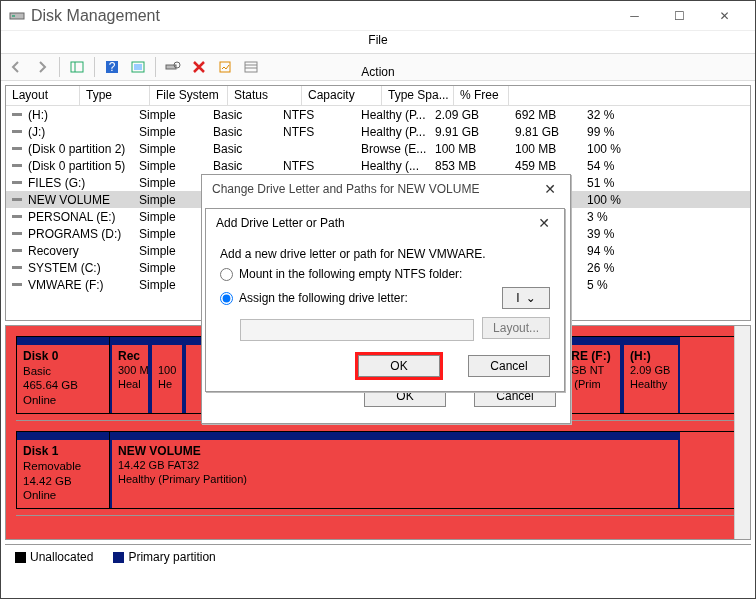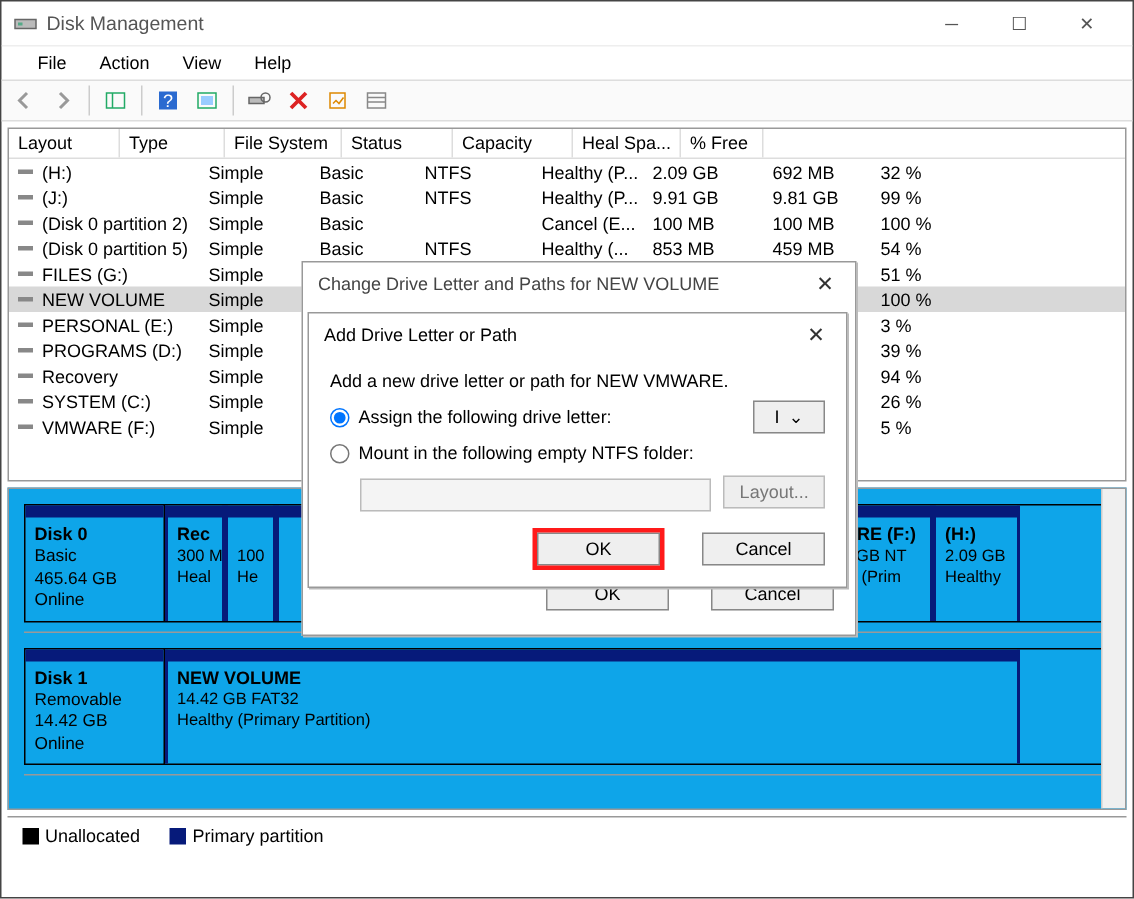--- a/index.html
+++ b/index.html
@@ -1,43 +1,43 @@
 <!DOCTYPE html>
 <html><head>
 <meta charset="utf-8">
 <style>
 * { box-sizing: border-box; margin: 0; padding: 0; font-family: "Segoe UI", Tahoma, sans-serif; font-size: 12px; }
 body { background: #fff; width: 756px; height: 599px; border: 1px solid #444; overflow: hidden; position: relative; }
 
 .titlebar { height: 30px; display: flex; align-items: center; padding: 0 8px; border-bottom: 1px solid #eee; }
 .titlebar .ico { width: 16px; height: 16px; margin-right: 6px; }
-.titlebar .ttl { flex: 1; font-size: 13px; color: #555; }
+.titlebar .ttl { flex: 1; font-size: 16px; color: #555; }
 .win-btn { width: 45px; height: 30px; display: flex; align-items: center; justify-content: center; color: #555; }
 
-.menubar { height: 22px; display: flex; align-items: center; padding: 0 20px; gap: 14px; font-size: 12px; color: #000; }
+.menubar { height: 22px; display: flex; align-items: center; padding: 0 20px; gap: 14px; font-size: 12px; color: #000; flex-direction: column; }
 .menubar span { padding: 2px 4px; }
 
 .toolbar { height: 28px; display: flex; align-items: center; padding: 0 4px; gap: 4px; border-top: 1px solid #ddd; border-bottom: 1px solid #ddd; background: #fafafa; }
 .tbtn { width: 22px; height: 22px; display: flex; align-items: center; justify-content: center; border: 1px solid transparent; }
 .tbtn svg { width: 16px; height: 16px; }
 .tsep { width: 1px; height: 20px; background: #ccc; margin: 0 2px; }
 
 .grid-wrap { border: 1px solid #999; margin: 4px; height: 236px; position: relative; overflow: hidden; background: #fff; }
 .grid-head { display: flex; background: #fff; border-bottom: 1px solid #ddd; height: 20px; }
 .gh { border-right: 1px solid #ddd; padding: 2px 6px; font-size: 12px; color: #000; overflow: hidden; white-space: nowrap; }
 .grid-body { overflow: auto; height: calc(100% - 20px); }
 .gr { display: flex; height: 17px; align-items: center; }
 .gr.sel { background: #d8d8d8; }
 .gc { padding: 0 6px; font-size: 12px; color: #000; overflow: hidden; white-space: nowrap; display: flex; align-items: center; }
 .vol-ico { width: 12px; height: 10px; margin-right: 4px; display: inline-flex; align-items: center; }
 .vol-ico::before { content:""; width:10px; height:3px; background:#888; display:block; }
 
 .c0{width:127px}.c1{width:74px}.c2{width:70px}.c3{width:78px}.c4{width:74px}.c5{width:80px}.c6{width:72px}.c7{width:55px}
 
-.graph { border: 1px solid #999; margin: 0 4px 4px; height: 215px; background: #0ea5e9; position: relative; overflow: hidden; }
+.graph { border: 1px solid #999; margin: 0 4px 4px; height: 215px; background: #ef4444; position: relative; overflow: hidden; }
 .graph-scroll { position:absolute; right:0; top:0; width:16px; height:100%; background:#f0f0f0; border-left:1px solid #ccc; }
 .disk-row { display: flex; margin: 10px 10px 6px; }
 .disk-label { width: 94px; border: 1px solid #000; padding: 6px 6px; font-size: 11.5px; line-height: 1.25; }
 .disk-label .bar { height: 8px; background: #061a7a; margin: -6px -6px 4px -6px; }
 .disk-parts { display: flex; flex: 1; border: 1px solid #000; border-left: none; }
 .part { border-left: 2px solid #061a7a; border-right: 2px solid #061a7a; padding: 4px 6px; font-size: 11px; line-height: 1.25; overflow: hidden; white-space: nowrap; }
 .part .pbar { height: 8px; background: #061a7a; margin: -4px -6px 4px -6px; }
 .part b { font-weight: 600; }
 
 .hr { border: none; border-top: 1px solid #999; margin: 0 4px; }
@@ -142,21 +142,21 @@
     </div>
 </div>
 
 <div class="grid-wrap">
   <div class="grid-head">
     <div class="gh c1">Layout</div>
     <div class="gh c2">Type</div>
     <div class="gh c3">File System</div>
     <div class="gh c4">Status</div>
     <div class="gh c5">Capacity</div>
-    <div class="gh c6">Heal Spa...</div>
+    <div class="gh c6">Type Spa...</div>
     <div class="gh c7">% Free</div>
   </div>
   <div class="grid-body" id="grid-body">
       <div class="gr">
         <div class="gc c0"><span class="vol-ico"></span>(H:)</div>
         <div class="gc c1">Simple</div>
         <div class="gc c2">Basic</div>
         <div class="gc c3">NTFS</div>
         <div class="gc c4">Healthy (P...</div>
         <div class="gc c5">2.09 GB</div>
@@ -171,21 +171,21 @@
         <div class="gc c4">Healthy (P...</div>
         <div class="gc c5">9.91 GB</div>
         <div class="gc c6">9.81 GB</div>
         <div class="gc c7">99 %</div>
       </div>
       <div class="gr">
         <div class="gc c0"><span class="vol-ico"></span>(Disk 0 partition 2)</div>
         <div class="gc c1">Simple</div>
         <div class="gc c2">Basic</div>
         <div class="gc c3"></div>
-        <div class="gc c4">Cancel (E...</div>
+        <div class="gc c4">Browse (E...</div>
         <div class="gc c5">100 MB</div>
         <div class="gc c6">100 MB</div>
         <div class="gc c7">100 %</div>
       </div>
       <div class="gr">
         <div class="gc c0"><span class="vol-ico"></span>(Disk 0 partition 5)</div>
         <div class="gc c1">Simple</div>
         <div class="gc c2">Basic</div>
         <div class="gc c3">NTFS</div>
         <div class="gc c4">Healthy (...</div>
@@ -311,31 +311,31 @@
 </div>
 
 <div class="dlg" style="left:204px; top:207px; width:360px; height:184px;">
   <div class="dlg-title" style="color:#000">
     <span>Add Drive Letter or Path</span>
     <span class="x">✕</span>
   </div>
   <div class="dlg-body">
     <div>Add a new drive letter or path for NEW VMWARE.</div>
     <label class="radio">
+      <input type="radio" style="">
+      <span>Mount in the following empty NTFS folder:</span>
+    </label>
+    <label class="radio">
       <input type="radio" checked="" style="">
       <span>Assign the following drive letter:</span>
       <span style="margin-left:auto" class="letter-sel">
         <span>I</span>
         <span>⌄</span>
       </span>
     </label>
-    <label class="radio">
-      <input type="radio" style="">
-      <span>Mount in the following empty NTFS folder:</span>
-    </label>
     <div style="display:flex;align-items:center">
       <div class="folder-input"></div>
       <button class="browse">Layout...</button>
     </div>
   </div>
   <div class="dlg-btns" style="padding-top:4px">
     <button class="btn ok-hl">OK</button>
     <button class="btn">Cancel</button>
   </div>
 </div>

